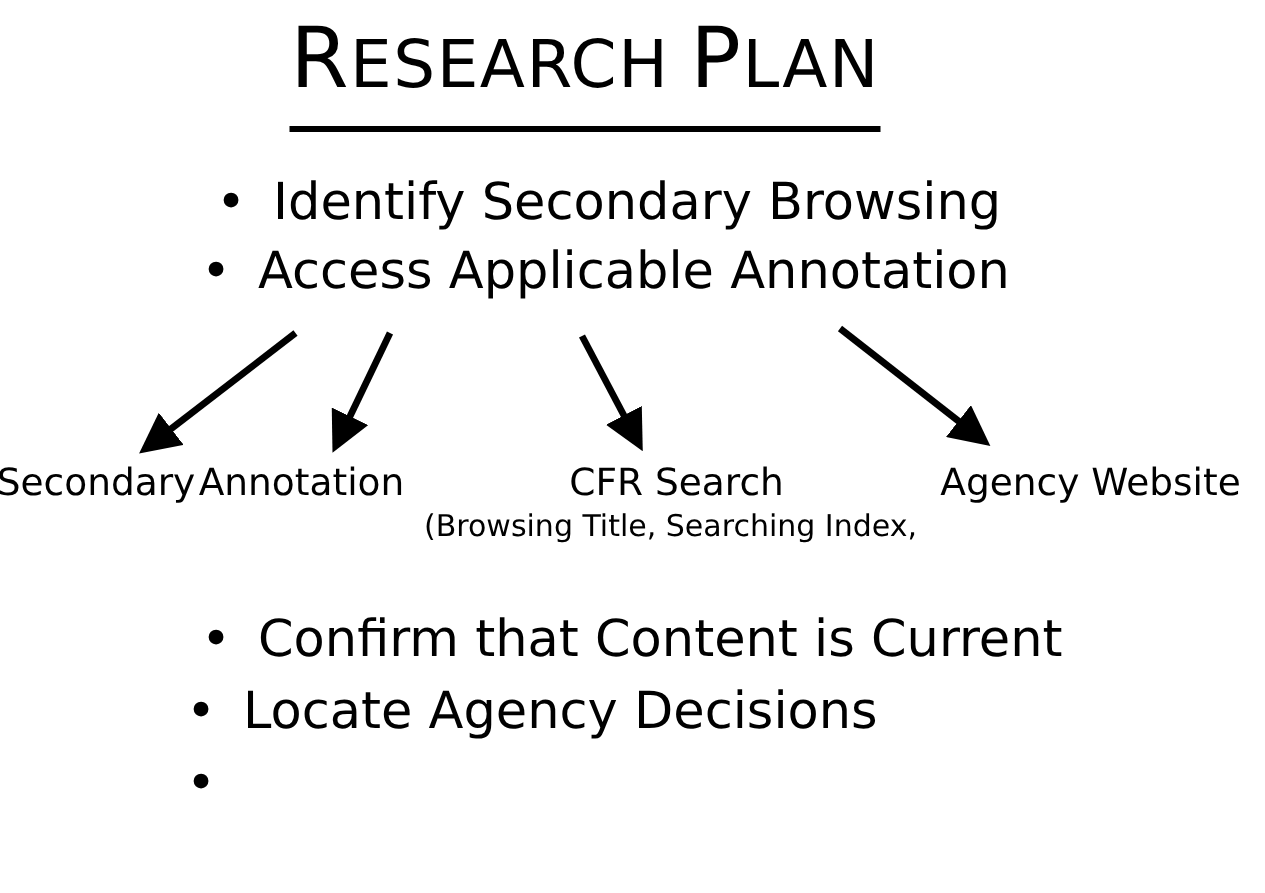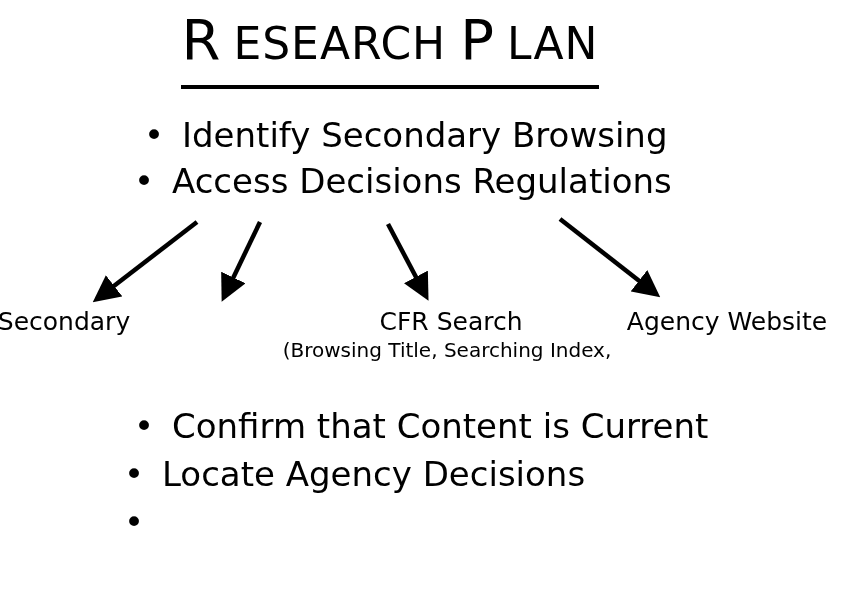--- a/index.html
+++ b/index.html
@@ -26,21 +26,21 @@
     text-align: center;
   }
   .title-underline {
     display: inline-block;
     border-bottom: 4px solid #000000;
     line-height: 62px;
     letter-spacing: 1px;
     white-space: nowrap;
   }
   .title-big   { font-size: 56px; }
-  .title-small { font-size: 44px; margin-left: 12px; }
+  .title-small { font-size: 44px; }
   .title-gap   { display: inline-block; width: 14px; }
 
   
   .bullets {
     position: absolute;
     font-size: 34px;
     color: #000000;
   }
   .bullets-top    { left: 134px; top: 112px; line-height: 46px; }
   .bullets-bottom { left: 124px; top: 402px; line-height: 48px; }
@@ -91,37 +91,38 @@
     </span>
   </div>
 
   <div class="bullets bullets-top">
     <div class="b-item first-indent">
       <span class="b-marker">•</span>
       <span class="b-text">Identify Secondary Browsing</span>
     </div>
     <div class="b-item">
       <span class="b-marker">•</span>
-      <span class="b-text">Access Decisions Regulations</span>
+      <span class="b-text">Access Applicable Annotation</span>
     </div>
   </div>
 
   <svg class="arrows-svg" viewBox="0 0 843 595" xmlns="http://www.w3.org/2000/svg">
     <defs>
       <marker id="ah" viewBox="0 0 10 10" refX="8" refY="5" markerWidth="6" markerHeight="6" orient="auto">
         <path d="M0,0 L10,5 L0,10 z" fill="#000000"></path>
       </marker>
     </defs>
     <line x1="197" y1="222" x2="97" y2="299" stroke="#000000" stroke-width="4.5" marker-end="url(#ah)"></line>
     <line x1="260" y1="222" x2="224" y2="297" stroke="#000000" stroke-width="4.5" marker-end="url(#ah)"></line>
     <line x1="388" y1="224" x2="426" y2="296" stroke="#000000" stroke-width="4.5" marker-end="url(#ah)"></line>
     <line x1="560" y1="219" x2="656" y2="294" stroke="#000000" stroke-width="4.5" marker-end="url(#ah)"></line>
   </svg>
 
   <div class="branch-label branch-citation">Secondary</div>
+  <div class="branch-label branch-annotation">Annotation</div>
   <div class="branch-label branch-agency">Agency Website</div>
   <div class="branch-label branch-cfr">CFR Search</div>
 
   <div class="cfr-note">
     <div>(Browsing Title, Searching Index,</div>
   </div>
 
   <div class="bullets bullets-bottom">
     <div class="b-item first-indent">
       <span class="b-marker">•</span>

